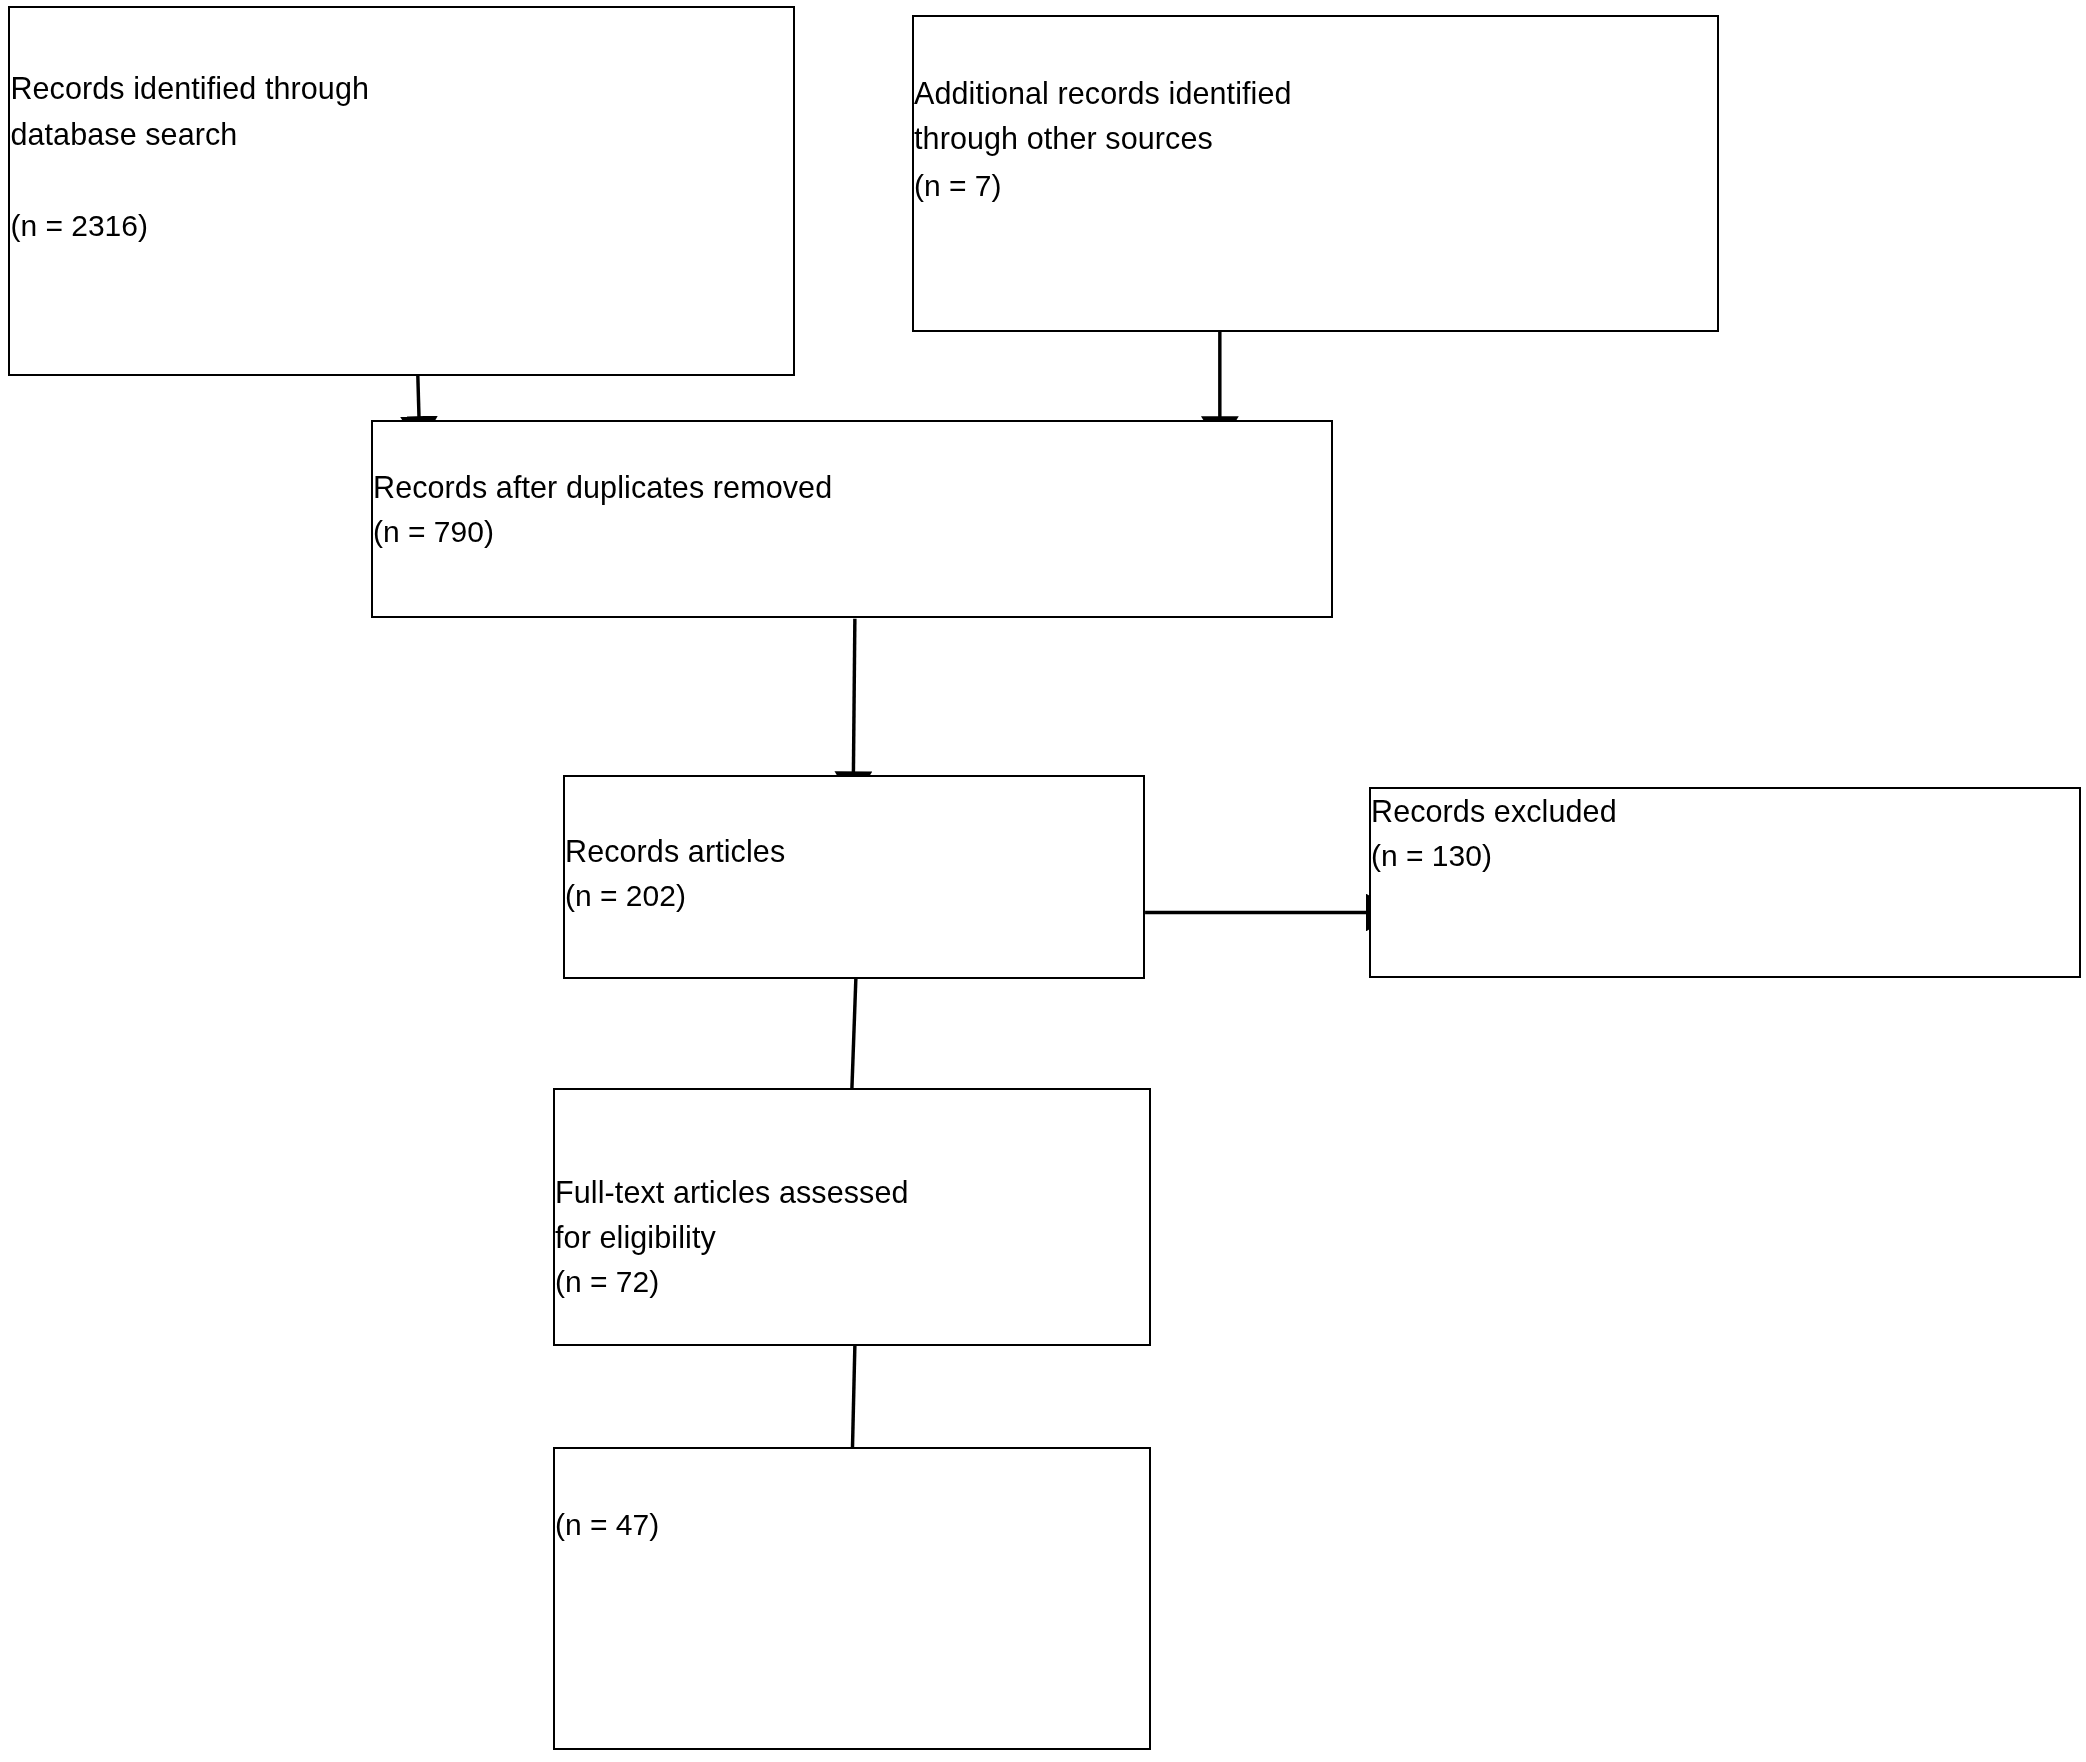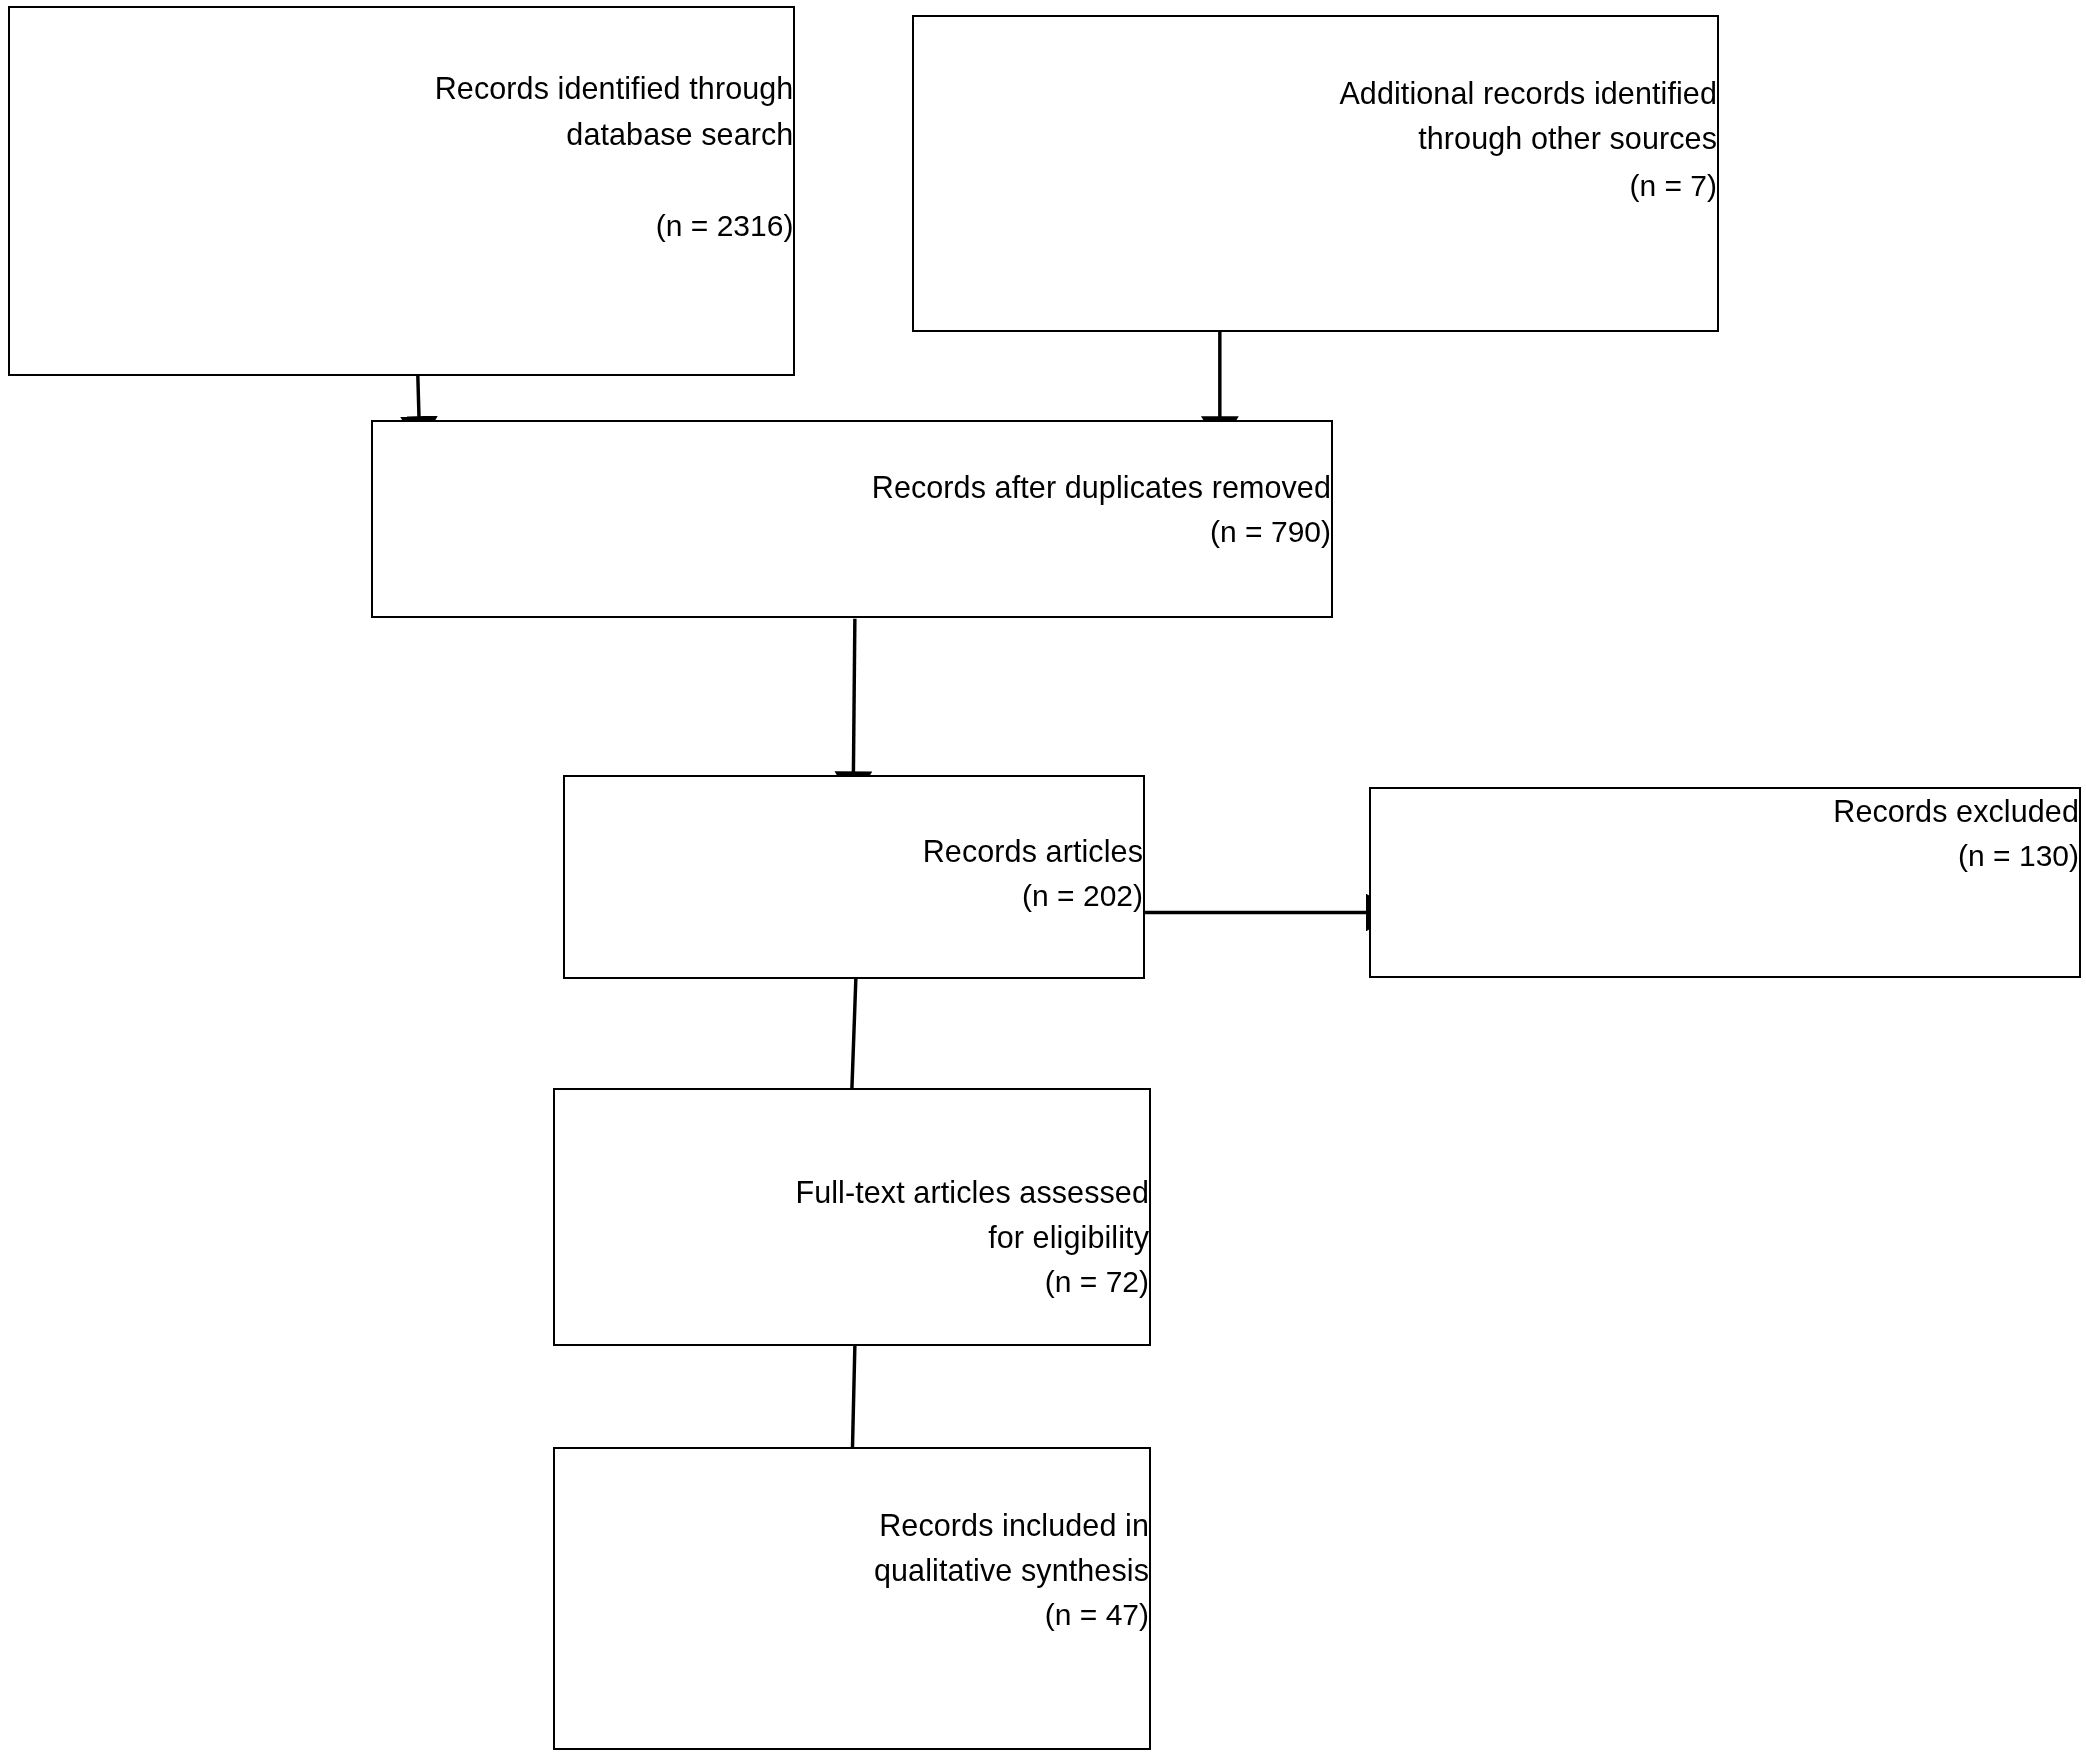--- a/index.html
+++ b/index.html
@@ -19,21 +19,21 @@
   }
   .flow-box {
     position: absolute;
     box-sizing: border-box;
     border: 2.5px solid #000000;
     background: #ffffff;
     display: flex;
     flex-direction: column;
     align-items: center;
     justify-content: flex-start;
-    text-align: right;
+    text-align: left;
   }
   .box-text {
     width: 100%;
     font-size: 30.5px;
     line-height: 1.48;
     letter-spacing: 0.1px;
     white-space: pre-line;
     font-weight: 400;
   }
   .box-count {
@@ -104,19 +104,17 @@
     <div class="box-count">(n = 130)</div>
   </div>
 
   <div class="flow-box" style="left:553px; top:1088px; width:598px; height:258px; padding-top:80px;">
     <div class="box-text">Full-text articles assessed
 for eligibility</div>
     <div class="box-count">(n = 72)</div>
   </div>
 
   <div class="flow-box" style="left:553px; top:1447px; width:598px; height:303px; padding-top:54px;">
-    <div class="box-text">Records included in
-qualitative synthesis</div>
     <div class="box-count">(n = 47)</div>
   </div>
 
 </div>
 
 
 </body></html>

